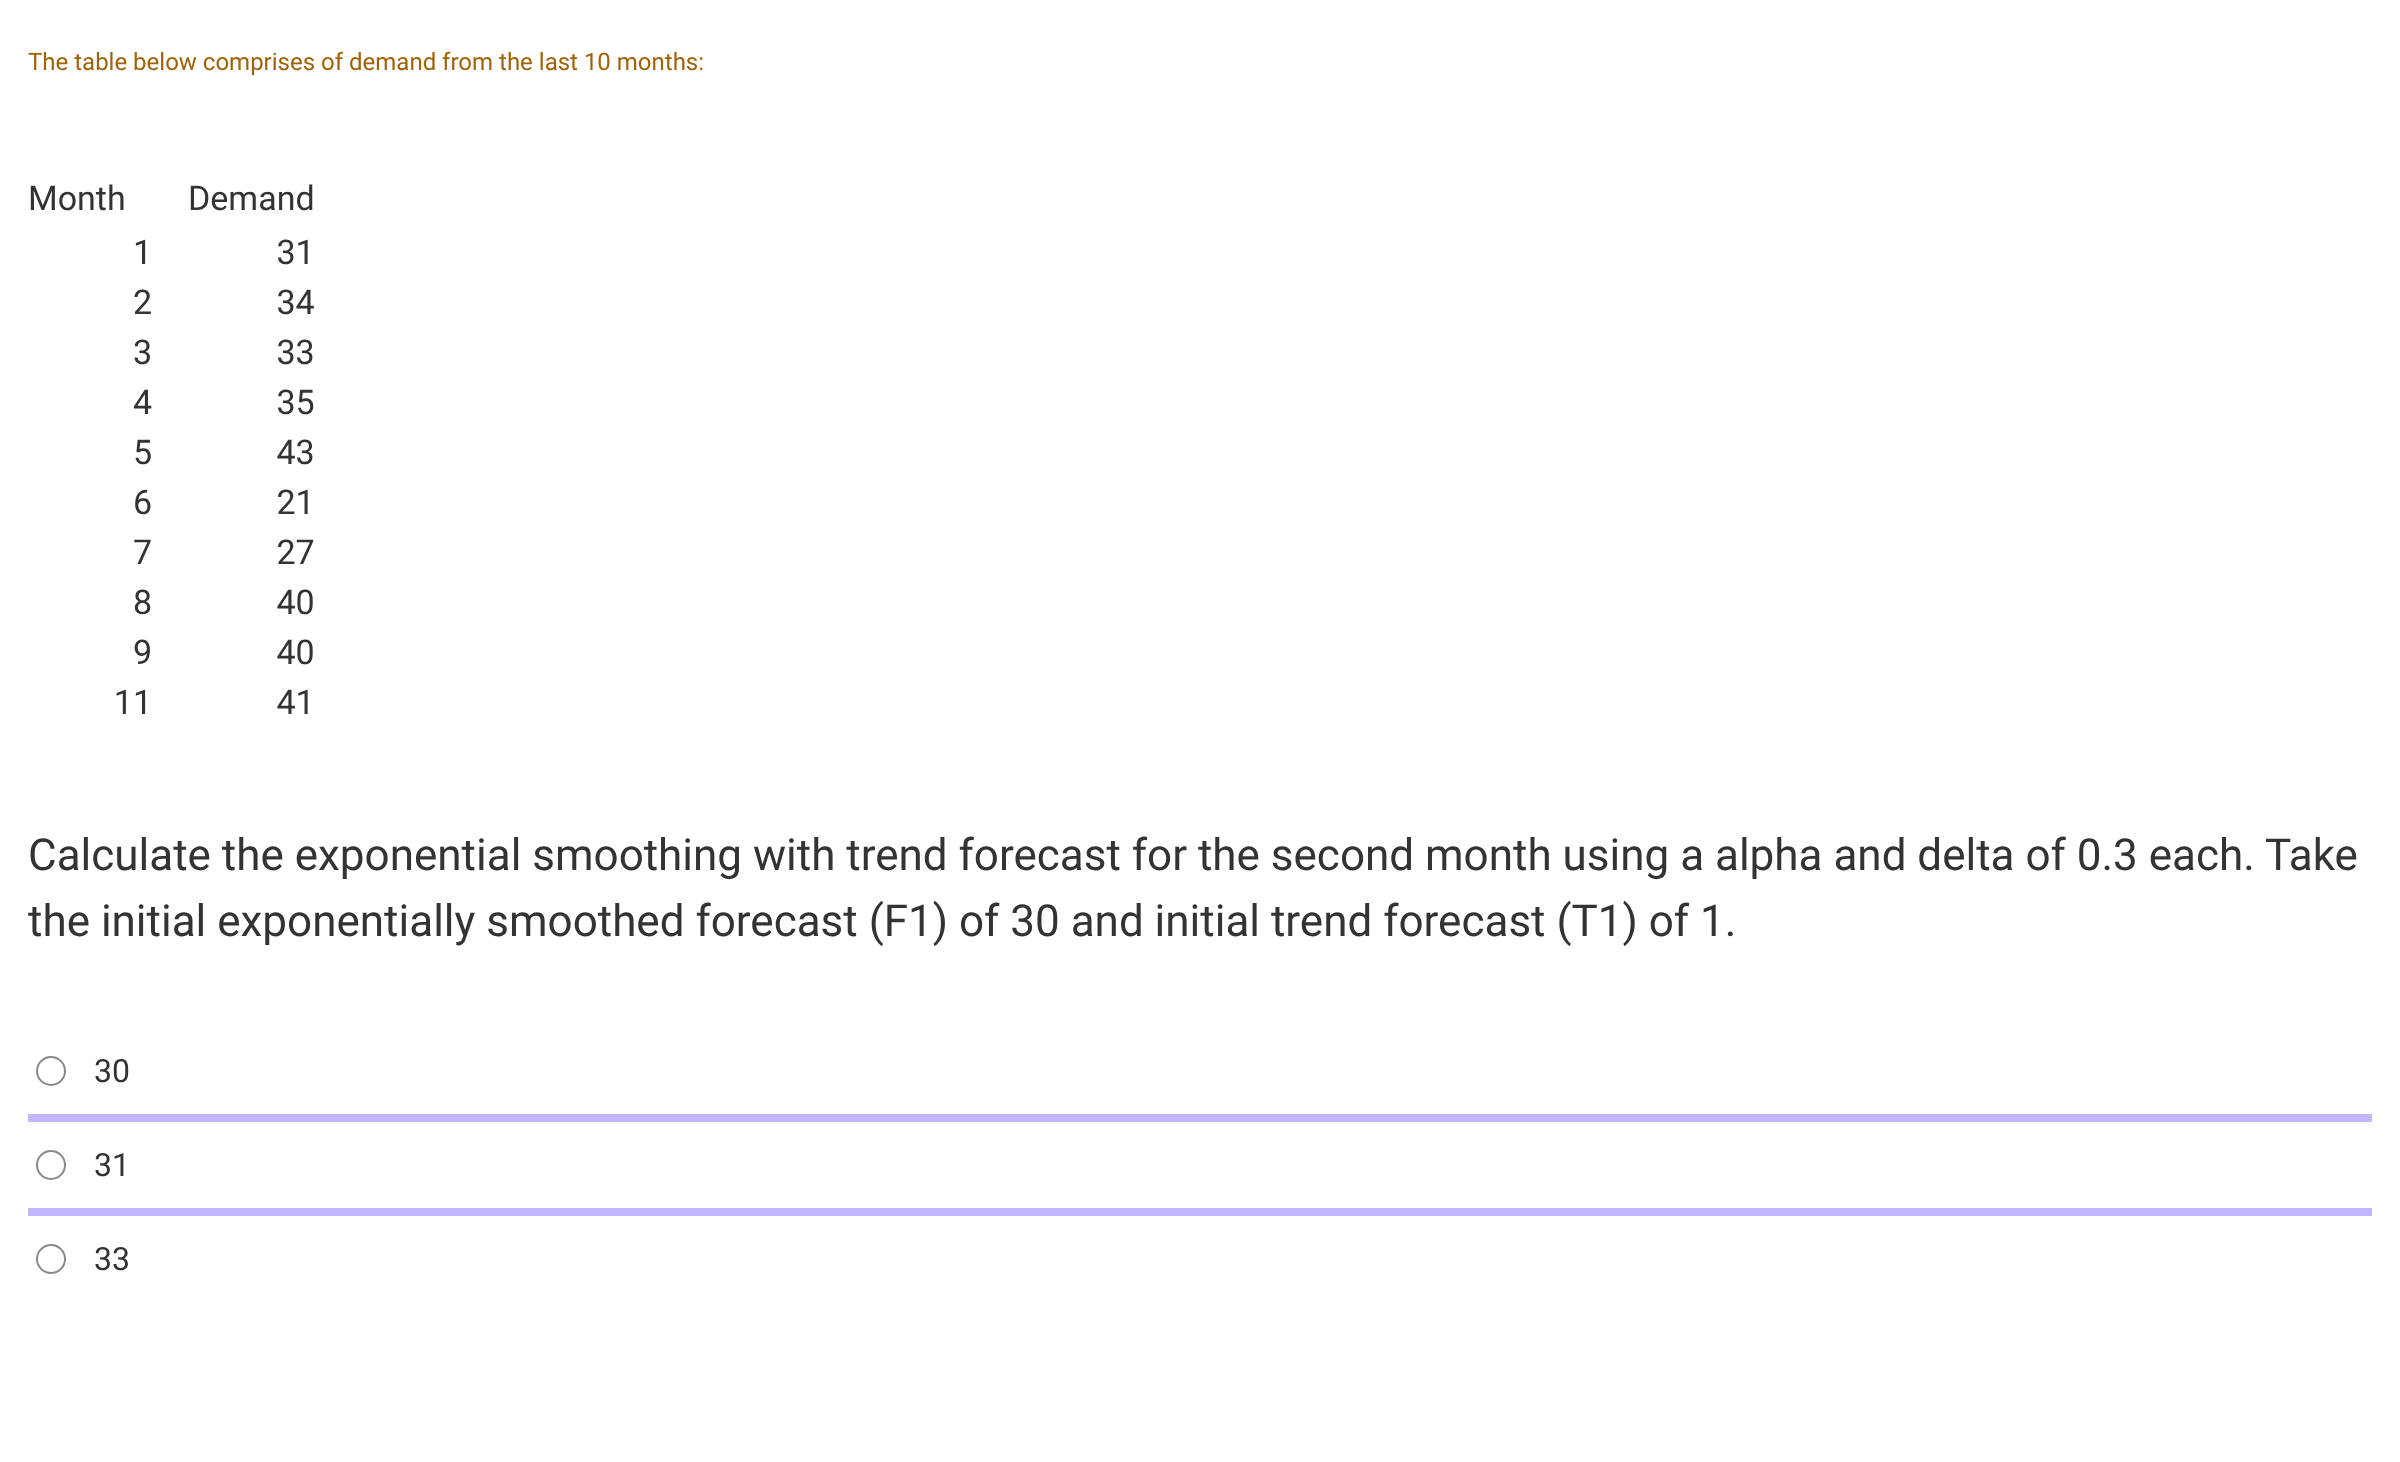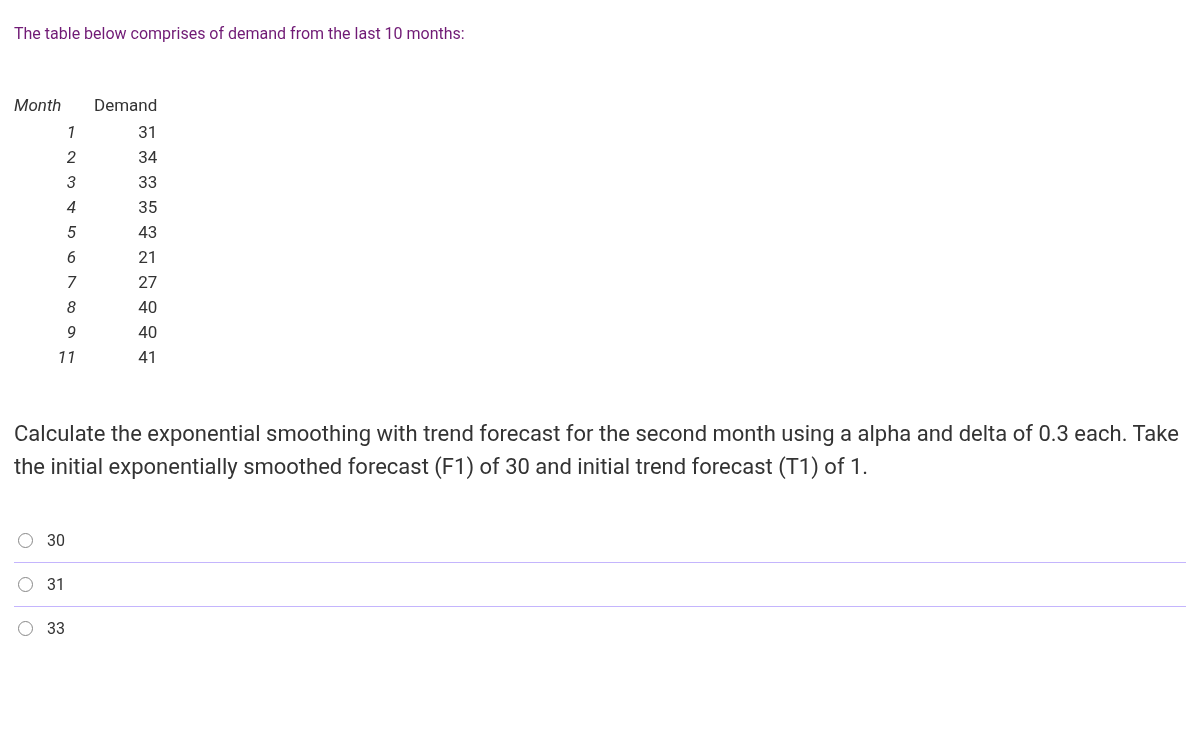--- a/index.html
+++ b/index.html
@@ -9,22 +9,22 @@
     }
     body {
       font-family: -apple-system, BlinkMacSystemFont, "Segoe UI", Roboto, "Helvetica Neue", Arial, sans-serif;
       font-size: 17px;
       color: #333;
       background: #fff;
       padding: 24px 14px;
       width: 1200px;
     }
     .intro {
-      font-size: 16px;
-      color: #701a75;
+      font-size: 12px;
+      color: #a16207;
       margin-bottom: 48px;
     }
     .data-table {
       border-collapse: collapse;
       margin-bottom: 48px;
     }
     .data-table th {
       font-weight: 400;
       font-size: 17px;
       color: #333;
@@ -34,21 +34,20 @@
     .data-table td {
       font-size: 17px;
       color: #333;
       padding: 2.5px 10px;
       text-align: center;
     }
     .data-table .col-month {
       width: 80px;
       text-align: right;
       padding-right: 18px;
-      font-style: italic;
     }
     .data-table .col-demand {
       width: 80px;
       text-align: right;
       padding-right: 30px;
     }
     .data-table th.col-month {
       text-align: left;
       padding-left: 0;
     }
@@ -62,21 +61,21 @@
       line-height: 1.5;
       margin-bottom: 36px;
     }
     .options {
       width: 100%;
     }
     .option {
       display: flex;
       align-items: center;
       padding: 12px 4px;
-      border-bottom: 1px solid #c4b5fd;
+      border-bottom: 4px solid #c4b5fd;
       cursor: pointer;
     }
     .option:last-child {
       border-bottom: none;
     }
     .radio {
       width: 15px;
       height: 15px;
       border: 1.5px solid #888;
       border-radius: 50%;

